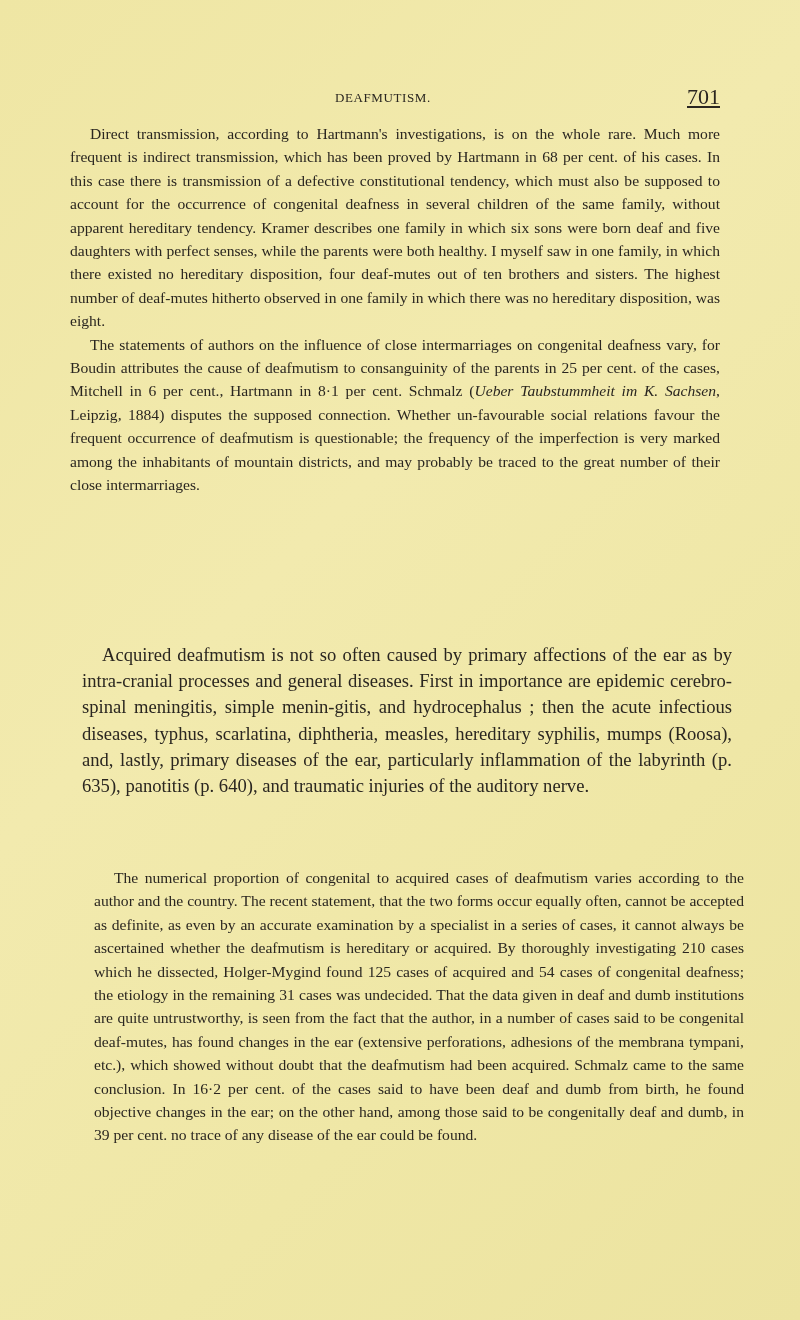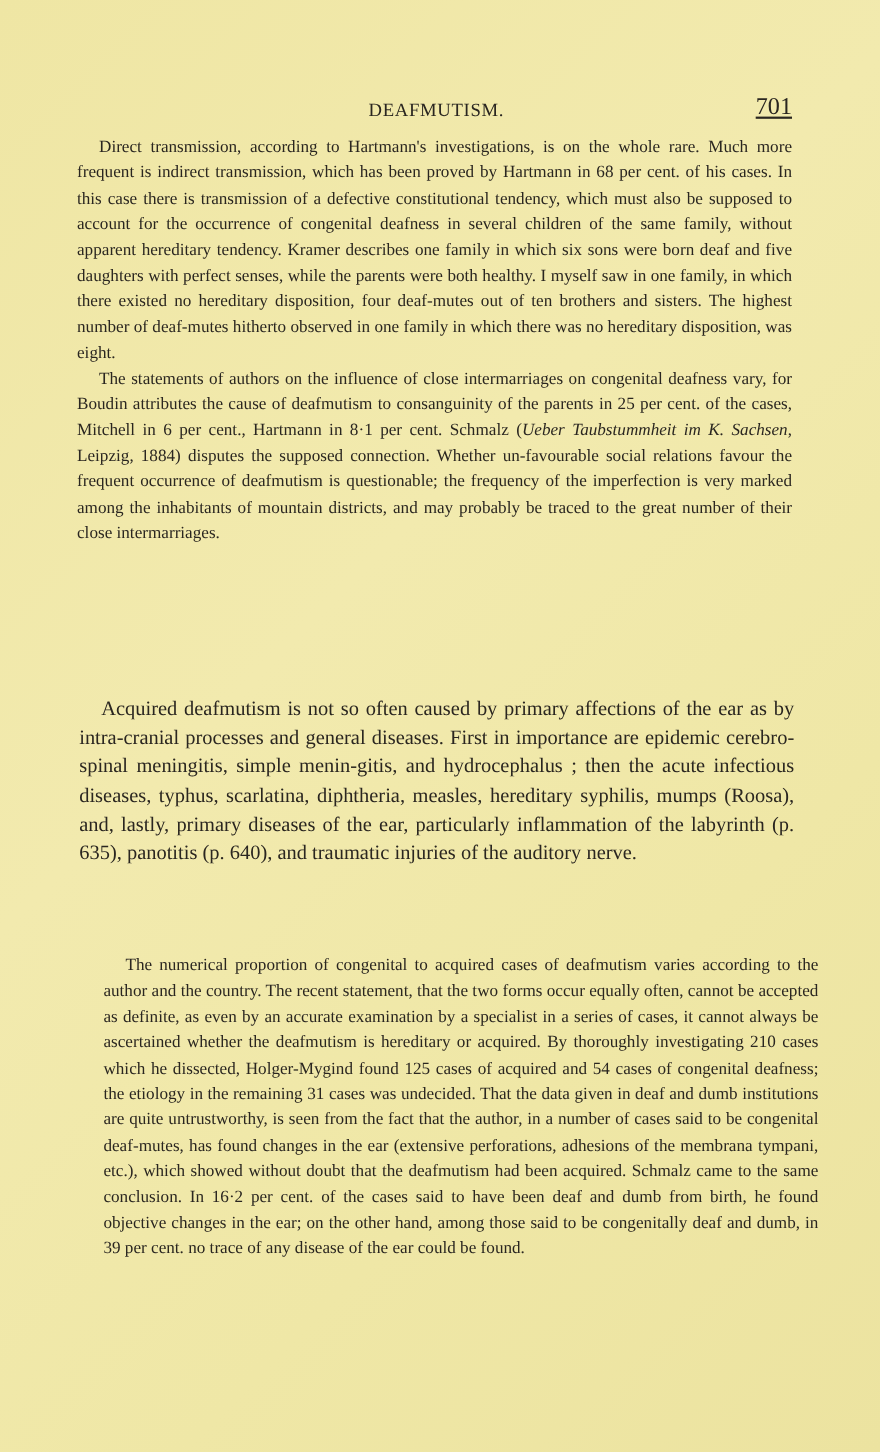--- a/index.html
+++ b/index.html
@@ -10,38 +10,38 @@
     font-family: "Liberation Serif", "DejaVu Serif", serif;
     color: #2a2620;
     position: relative;
     overflow: hidden;
   }
   .running-head {
     position: absolute; top: 84px; left: 70px; width: 650px; height: 30px;
   }
   .running-title {
     position: absolute; left: 265px; top: 6px;
-    font-size: 17px; letter-spacing: 0.6px;
+    font-size: 13px; letter-spacing: 0.6px;
   }
   .page-number {
     position: absolute; right: 0; top: 0;
     font-size: 22px;
     text-decoration: underline;
   }
   .body-text {
     position: absolute; left: 70px; width: 650px;
     font-size: 15.6px; line-height: 23.4px;
     text-align: justify;
     margin: 0;
   }
   .body-text p { margin: 0; text-indent: 20px; text-align: justify; font-family: Liberation Serif, serif; }
   .large-text {
     position: absolute; left: 70px; width: 650px;
     font-size: 18.6px; line-height: 26.2px;
-    text-align: justify; margin: 2px;
+    text-align: justify; margin: 12px;
   }
   .large-text p { margin: 0; text-indent: 20px; }
   em { font-style: italic; }
 </style>
 </head>
 <body>
 
 <div class="running-head">
   <span class="running-title">DEAFMUTISM.</span>
   <span class="page-number">701</span>

